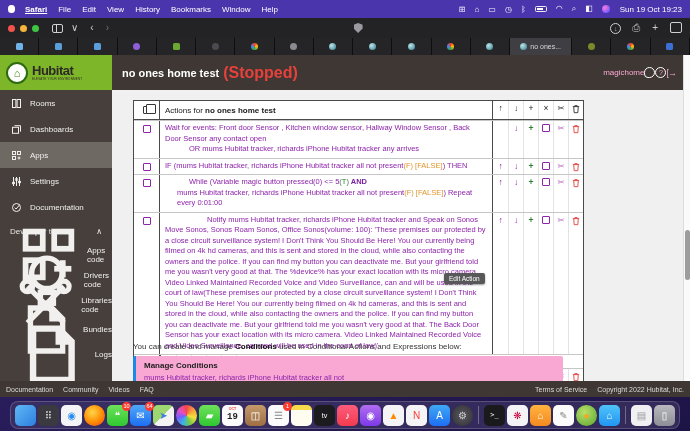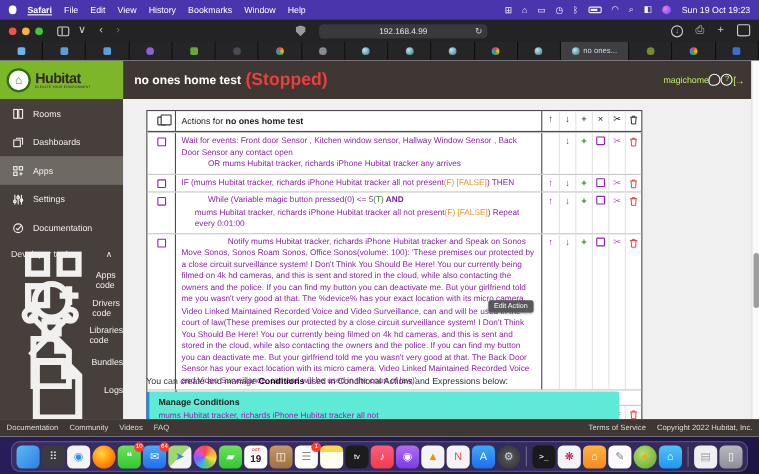--- a/index.html
+++ b/index.html
@@ -45,21 +45,21 @@
 
   
   .page { position:absolute; top:55px; left:0; right:0; height:342px; background:#f0f0f0; overflow:hidden; }
   .hub-header { position:absolute; top:0; left:0; right:0; height:35px; background:#3e3733; display:flex; align-items:center; }
   .brand { width:112px; height:35px; background:#7eb629; display:flex; align-items:center; padding:0 6px; gap:4px; flex:0 0 auto; }
   .brand .logo-ring { width:22px; height:22px; background:#fff; border:2px solid #2f6b10; border-radius:50%; display:flex; align-items:center; justify-content:center; color:#4c8a14; font-size:11px; font-weight:bold; }
   .brand .bname { color:#2d2a26; font-weight:bold; font-size:13px; letter-spacing:-.5px; line-height:1; }
   .brand .btag { color:#2d2a26; font-size:3px; letter-spacing:.2px; }
   .hub-title { color:#fff; font-size:11px; margin-left:10px; font-weight:bold; }
   .hub-status { color:#e8413c; font-size:16px; font-weight:bold; margin-left:4px; }
-  .hub-right { margin-left:auto; margin-right:14px; display:flex; align-items:center; color:#bef264; }
+  .hub-right { margin-left:auto; margin-right:14px; display:flex; align-items:center; color:#f9a8d4; }
   .uname { font-size:8px; }
   .h-ic { width:11px; height:11px; border:1px solid #fff; border-radius:50%; font-size:7px; display:flex; align-items:center; justify-content:center; }
   .h-ic.chat { border-radius:50% 50% 50% 4px; }
   .logout { font-size:9px; letter-spacing:-1px; }
 
   
   .sidebar { position:absolute; top:35px; left:0; width:112px; bottom:16px; background:#463f3b; color:#f2f0ee; overflow:hidden; }
   .s-item { height:26px; display:flex; align-items:center; gap:8px; padding-left:11px; font-size:8px; }
   .s-item.active { background:#6f6963; }
   .s-item svg { width:11px; height:11px; flex:0 0 auto; }
@@ -95,35 +95,35 @@
   .a-x{color:#1a1a1a}
   .trash-svg{width:8px;height:10px;}
   .a-trash{color:#e53935} .head .a-trash{color:#2b2b2b}
   .para { text-indent:42px; }
   .create-row { display:flex; border-top:1.2px solid #4a4a4a; }
   .create-row .c-check { font-size:11px; color:#2e7d32; font-weight:bold; padding-top:2px; }
   .create-label { font-size:8.5px; font-weight:bold; color:#2e7d32; padding:4px 6px; }
 
   .cond-text { position:absolute; left:21px; top:252px; font-size:8px; color:#333; }
   .cond-text b { color:#111; }
-  .manage-box { position:absolute; left:21px; top:266px; width:430px; height:34px; background:#5eead4; border-left:3px solid #1e88e5; border-radius:2px; padding:5px 8px 0 8px; }
+  .manage-box { position:absolute; left:21px; top:266px; width:430px; height:34px; background:#f9a8d4; border-left:3px solid #1e88e5; border-radius:2px; padding:5px 8px 0 8px; }
   .manage-title { font-size:8px; font-weight:bold; color:#222; }
   .manage-sub { font-size:7.5px; color:#8e24aa; margin-top:3px; white-space:nowrap; overflow:hidden; }
 
   .tooltip { position:absolute; left:332px; top:183px; background:#58585a; color:#fff; font-size:6.5px; padding:2px 5px; border-radius:2px; box-shadow:0 1px 2px rgba(0,0,0,.4); }
 
   
   .desktop { position:absolute; left:0; right:0; bottom:0; height:34px; }
   .dock { position:absolute; left:50%; transform:translateX(-50%); bottom:2px; height:28px; background:rgba(70,60,105,.55); border:1px solid rgba(255,255,255,.18); border-radius:8px; display:flex; align-items:center; padding:0 4px; gap:2px; }
   .dock-item { width:21px; height:21px; border-radius:5px; position:relative; display:flex; align-items:center; justify-content:center; font-size:10px; flex:0 0 auto; }
   .dock-item.round { border-radius:50%; }
   .dock-div { width:1px; height:18px; background:rgba(255,255,255,.3); margin:0 3px; flex:0 0 auto; }
   .badge { position:absolute; top:-3px; right:-3px; min-width:9px; height:9px; border-radius:5px; background:#ff3b30; color:#fff; font-size:5.5px; display:flex; align-items:center; justify-content:center; padding:0 1px; }
   .cal-month { position:absolute; top:2px; left:0; right:0; text-align:center; font-size:3.5px; color:#ff3b30; font-weight:bold; }
-  .cal-day { margin-top:3px; font-size:9px; color:#222; font-weight:bold; }
+  .cal-day { margin-top:3px; font-size:9px; color:#222; font-weight:bold;font-family:Liberation Mono, monospace; }
 </style>
 </head>
 <body>
 
 <div class="stage">
 
   <div class="menubar">
     <span class="apple"></span>
     <span id="menu-items"><span class="mitem first">Safari</span><span class="mitem">File</span><span class="mitem">Edit</span><span class="mitem">View</span><span class="mitem">History</span><span class="mitem">Bookmarks</span><span class="mitem">Window</span><span class="mitem">Help</span></span>
     <span class="spacer"></span>
@@ -139,24 +139,20 @@
   <div class="toolbar">
     <span class="tl red"></span>
     <span class="tl yel"></span>
     <span class="tl grn"></span>
     <span class="panes"></span>
     <span class="tb-ic">∨</span>
     <span class="tb-ic">‹</span>
     <span class="tb-ic dim">›</span>
     <span style="flex:1"></span>
     <span class="shield"></span>
-    <span class="urlbox">
-      <span>192.168.4.99</span>
-      <span class="reload">↻</span>
-    </span>
     <span style="flex:1"></span>
     <span class="dl-circle">↓</span>
     <span class="tb-ic">⎙</span>
     <span class="tb-ic">+</span>
     <span class="tabs-ic"></span>
   </div>
 
   <div class="tabbar" id="tabbar">
       <div class="tab">
         <span class="fav square" style="background: rgb(111, 179, 232);"></span>

